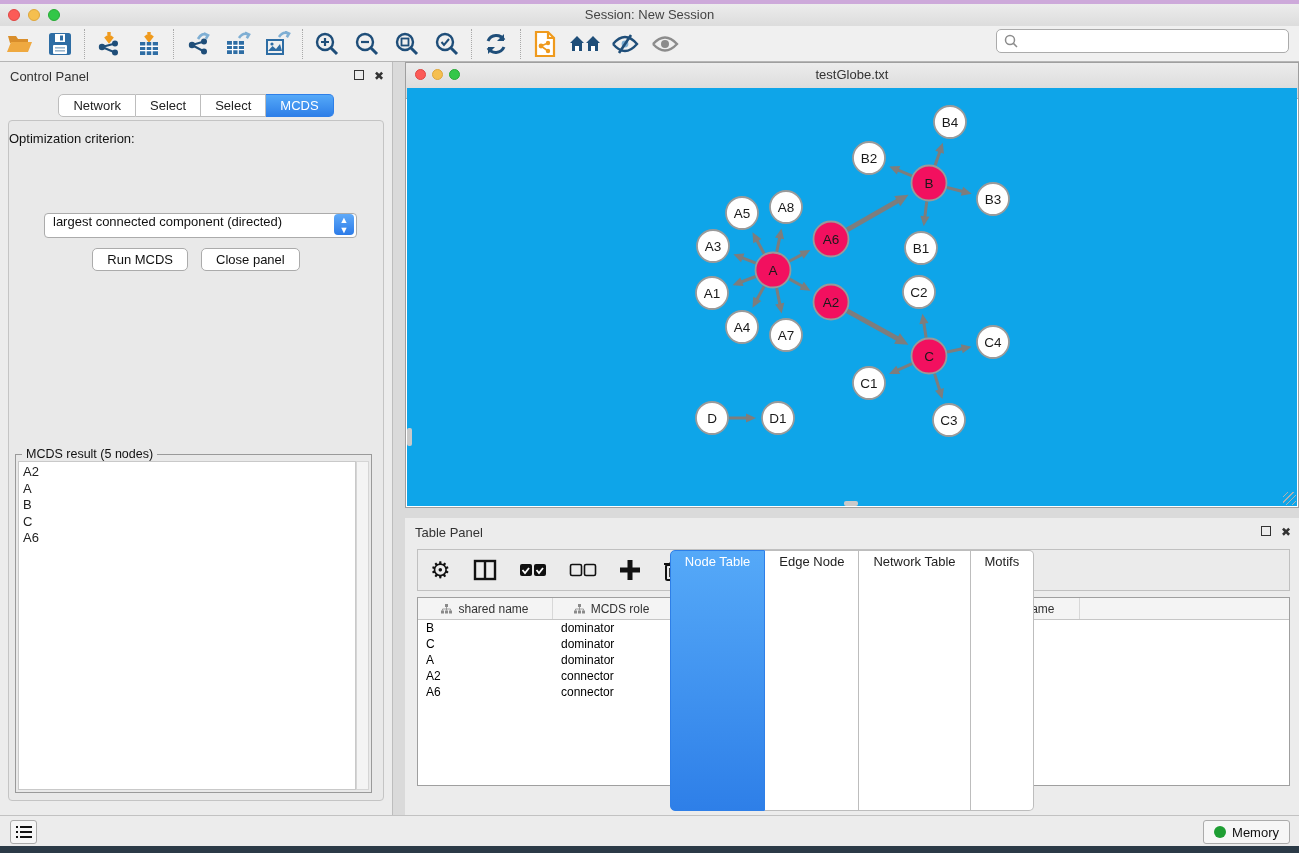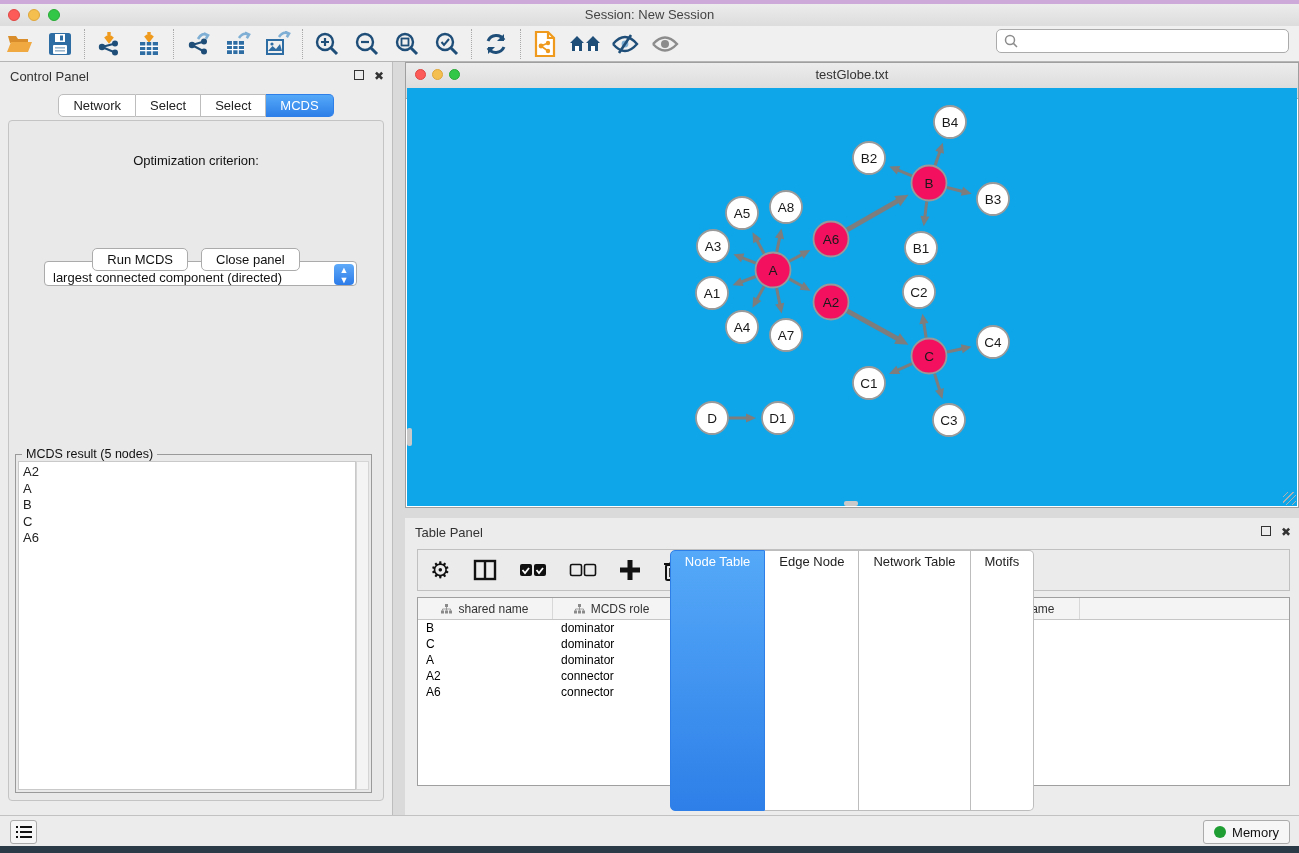--- a/index.html
+++ b/index.html
@@ -38,23 +38,23 @@
   .float-glyph { width:10px; height:10px; border:1.6px solid #333; display:inline-block; margin-top:1px; }
 
   .cp-tabs { position:absolute; left:0; right:0; top:32px; display:flex; justify-content:center; }
   .tab { padding:3px 14px; background:#fff; border:1px solid #BDBDBD; border-left:none; font-size:13px; color:#222; }
   .tab:first-child { border-left:1px solid #BDBDBD; border-radius:5px 0 0 5px; }
   .tab:last-child { border-radius:0 5px 5px 0; }
   .tab.selected { background:linear-gradient(#55A9F8,#2E7FE8); color:#fff; border-color:#2E7FE8; }
 
   .cp-content { position:absolute; left:8px; right:8px; top:58px; bottom:14px;
     background:#E9E9E9; border:1px solid #C4C4C4; border-radius:4px; }
-  .opt-label { text-align:center; margin-top:32px; font-size:13px; color:#111; }
+  .opt-label { margin-top:10px; font-size:13px; color:#111; }
   .combo { position:absolute; left:35px; top:92px; width:313px; height:25px; background:#fff;
-    border:1px solid #ABABAB; border-radius:4px; display:flex; align-items:flex-end;margin-top:48px; }
+    border:1px solid #ABABAB; border-radius:4px; display:flex; align-items:flex-start; }
   .combo-text { flex:1; padding-left:8px; font-size:13px; color:#111; white-space:nowrap; overflow:hidden; }
   .combo-stepper { width:20px; height:21px; margin-right:2px; border-radius:4px;
     background:linear-gradient(#5FAAF9,#2C7BE8); color:#fff; font-size:9px; line-height:10px;
     display:flex; flex-direction:column; align-items:center; justify-content:center; }
   .cp-buttons { position:absolute; left:0; right:0; top:127px; display:flex; justify-content:center; gap:13px; }
   .btn { background:#fff; border:1px solid #ABABAB; border-radius:5px; padding:3px 14px; font-size:13px; color:#111; }
 
   .result-box { position:absolute; left:6px; right:11px; top:333px; bottom:7px; border:1px solid #9A9A9A; }
   .result-title { position:absolute; left:6px; top:-8px; background:#E9E9E9; padding:0 4px; font-size:12.5px; color:#111; }
   .result-list { position:absolute; left:2px; top:6px; right:15px; bottom:2px; background:#fff;

